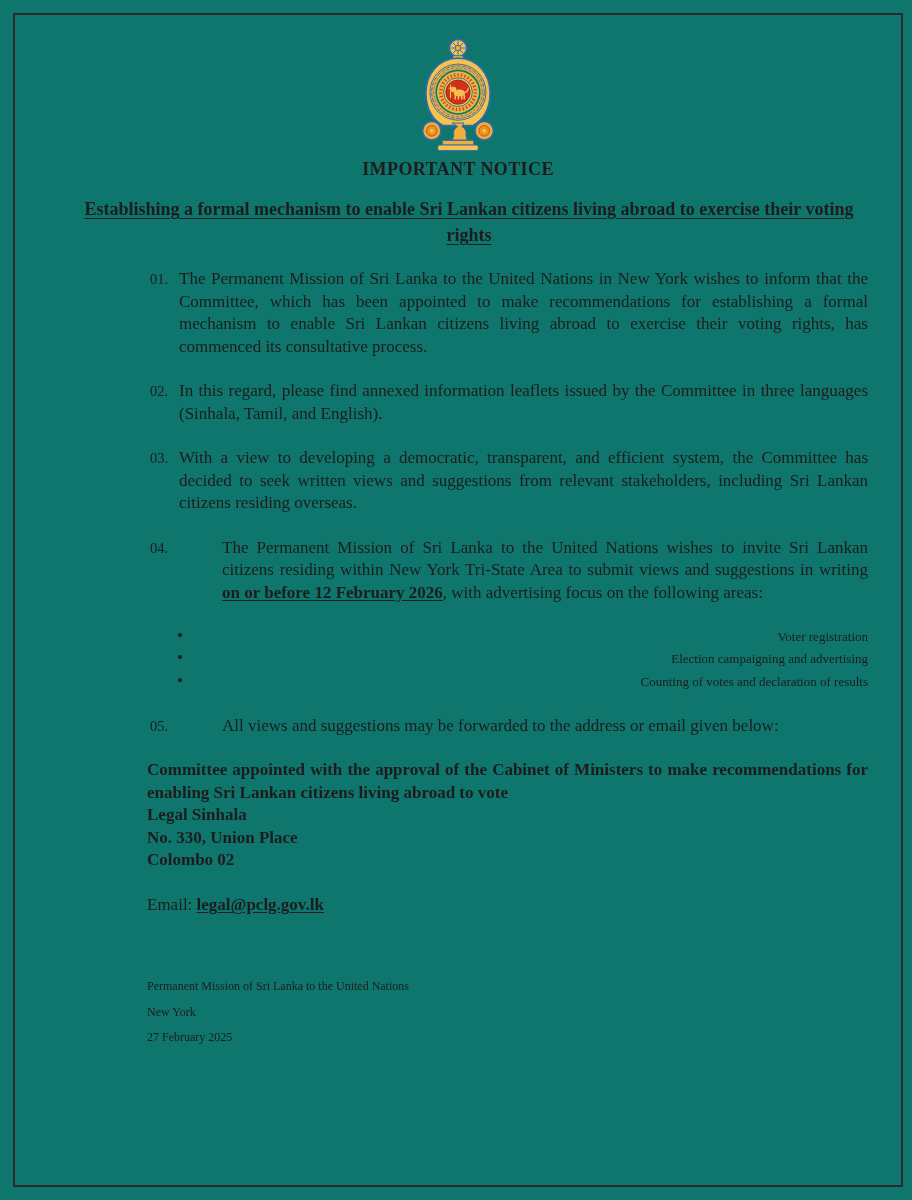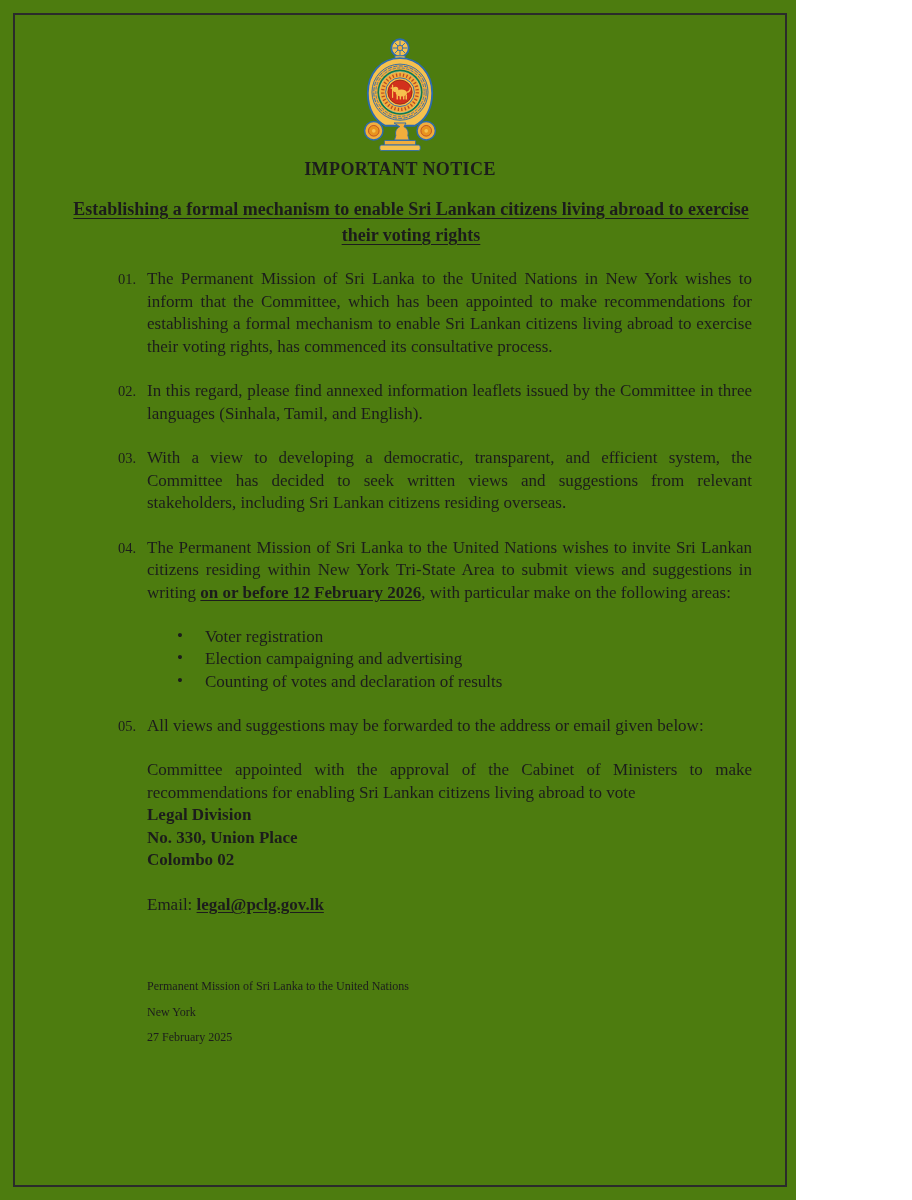--- a/index.html
+++ b/index.html
@@ -1,47 +1,47 @@
 <!DOCTYPE html>
 <html style="--gold: #F2AE3C; --gold-light: #F6C14E; --red: #D2301C; --dark-red: #B23A1E; --blue: #2B6CB0; --teal: #0F7A52;"><head>
 <meta charset="utf-8">
 <style>
   html,body{margin:0;padding:0;}
   body{
     width:912px;height:1200px;background:#ffffff;
     font-family:"Liberation Serif", serif;color:#1c1c1c;
     -webkit-font-smoothing:antialiased;
   }
-  .page{position:relative;width:796px;height:1200px;overflow:hidden;background:#4d7c0f;}
+  .page{position:relative;width:912px;height:1200px;overflow:hidden;background:#0f766e;}
   .frame{
     position:absolute;left:13px;top:13px;right:9px;bottom:13px;
     border:2px solid #2b2b2b;pointer-events:none;
   }
   .content{position:absolute;left:13px;top:13px;right:9px;bottom:13px;padding-top:23px;}
   .emblem-wrap{width:92px;height:116px;margin:0 auto;}
   .notice-title{
     text-align:center;font-weight:bold;font-size:18px;letter-spacing:.4px;
     margin-top:7px;
   }
   .heading{
     font-weight:bold;font-size:18px;line-height:26px;text-align:center;
     text-decoration:underline;text-underline-offset:3px;
     margin:16px 36px 0 58px;
   }
   .paras{list-style:none;margin:20px 35px 0 105px;padding:0;font-size:17px;line-height:22.5px;}
   .para{display:flex;margin-bottom:22px;}
-  .para:last-child{margin-bottom:0;}
-  .pnum{flex:0 0 29px;font-size:14.5px;line-height:22.5px;}
+  .para:last-child{margin-bottom:0;gap:43px;}
+  .pnum{flex:0 0 29px;font-size:14.5px;line-height:22.5px;margin-left:32px;}
   .ptext{flex:1;text-align:justify;}
   .deadline{font-weight:bold;text-decoration:underline;text-underline-offset:2px;}
-  .bullets{list-style:none;margin:22px 35px 22px 162px;padding:0;font-size:17px;line-height:22.3px;}
+  .bullets{list-style:none;margin:22px 35px 22px 162px;padding:0;font-size:13px;line-height:22.3px;text-align:right;}
   .bullet-item{position:relative;padding-left:30px;}
   .bullet-item::before{content:"\2022";position:absolute;left:2px;top:-1px;font-size:17px;}
   .address{margin:22px 35px 0 134px;font-size:17px;line-height:22.5px;}
-  .committee{font-weight:normal;text-align:justify;margin-top:11px;}
+  .committee{font-weight:bold;text-align:justify;margin-top:11px;}
   .addr-line{font-weight:bold;}
   .email-line{margin:22px 35px 0 134px;font-size:17px;line-height:22.5px;}
   .email-addr{font-weight:bold;text-decoration:underline;text-underline-offset:2px;color:inherit;cursor:pointer;}
   .footer{margin:58px 35px 0 134px;font-size:12px;line-height:25.5px;}
 </style>
 </head>
 <body>
 
 <div class="page">
   <div class="frame"></div>
@@ -124,40 +124,40 @@
       <li class="para">
         <span class="pnum">02.</span>
         <span class="ptext">In this regard, please find annexed information leaflets issued by the Committee in three languages (Sinhala, Tamil, and English).</span>
       </li>
       <li class="para">
         <span class="pnum">03.</span>
         <span class="ptext">With a view to developing a democratic, transparent, and efficient system, the Committee has decided to seek written views and suggestions from relevant stakeholders, including Sri Lankan citizens residing overseas.</span>
       </li>
       <li class="para">
         <span class="pnum">04.</span>
-        <span class="ptext"><span>The Permanent Mission of Sri Lanka to the United Nations wishes to invite Sri Lankan citizens residing within New York Tri-State Area to submit views and suggestions in writing </span><span class="deadline">on or before 12 February 2026</span><span>, with particular make on the following areas:</span></span>
+        <span class="ptext"><span>The Permanent Mission of Sri Lanka to the United Nations wishes to invite Sri Lankan citizens residing within New York Tri-State Area to submit views and suggestions in writing </span><span class="deadline">on or before 12 February 2026</span><span>, with advertising focus on the following areas:</span></span>
       </li>
     </ol>
 
     <ul class="bullets">
       <li class="bullet-item">Voter registration</li>
       <li class="bullet-item">Election campaigning and advertising</li>
       <li class="bullet-item">Counting of votes and declaration of results</li>
     </ul>
 
     <ol class="paras">
       <li class="para">
         <span class="pnum">05.</span>
         <span class="ptext">All views and suggestions may be forwarded to the address or email given below:</span>
       </li>
     </ol>
 
     <div class="address">
       <div class="committee">Committee appointed with the approval of the Cabinet of Ministers to make recommendations for enabling Sri Lankan citizens living abroad to vote</div>
-      <div class="addr-line">Legal Division</div>
+      <div class="addr-line">Legal Sinhala</div>
       <div class="addr-line">No. 330, Union Place</div>
       <div class="addr-line">Colombo 02</div>
     </div>
 
     <div class="email-line">
       <span>Email: </span><span class="email-addr">legal@pclg.gov.lk</span>
     </div>
 
     <div class="footer">
       <div>Permanent Mission of Sri Lanka to the United Nations</div>

